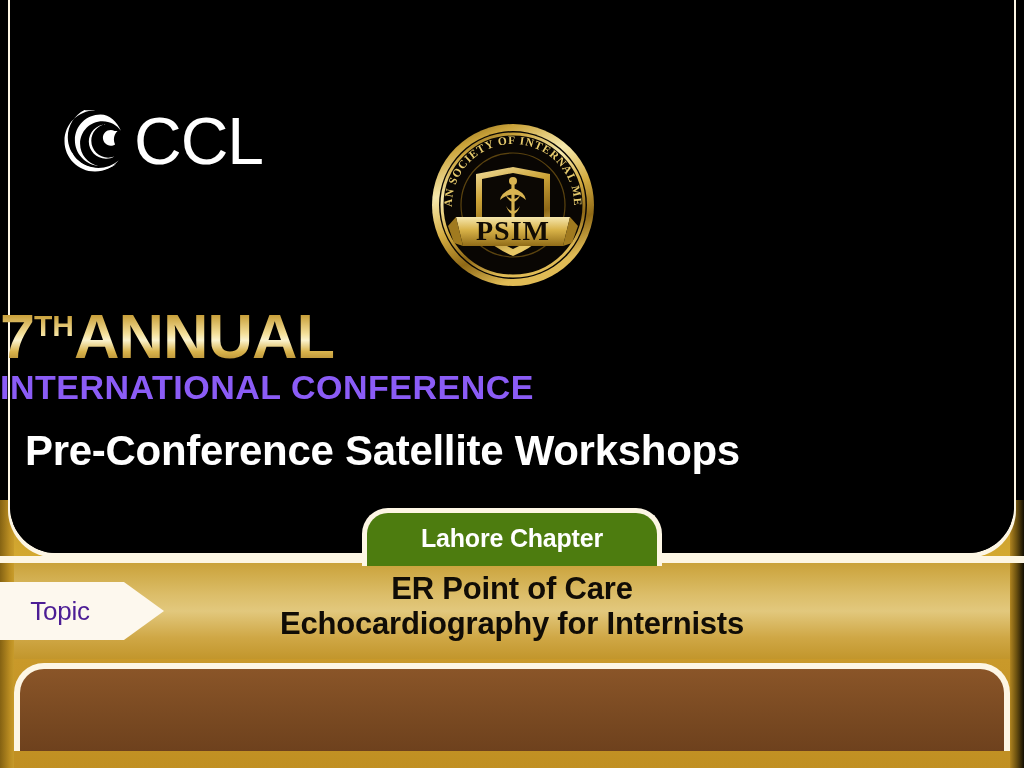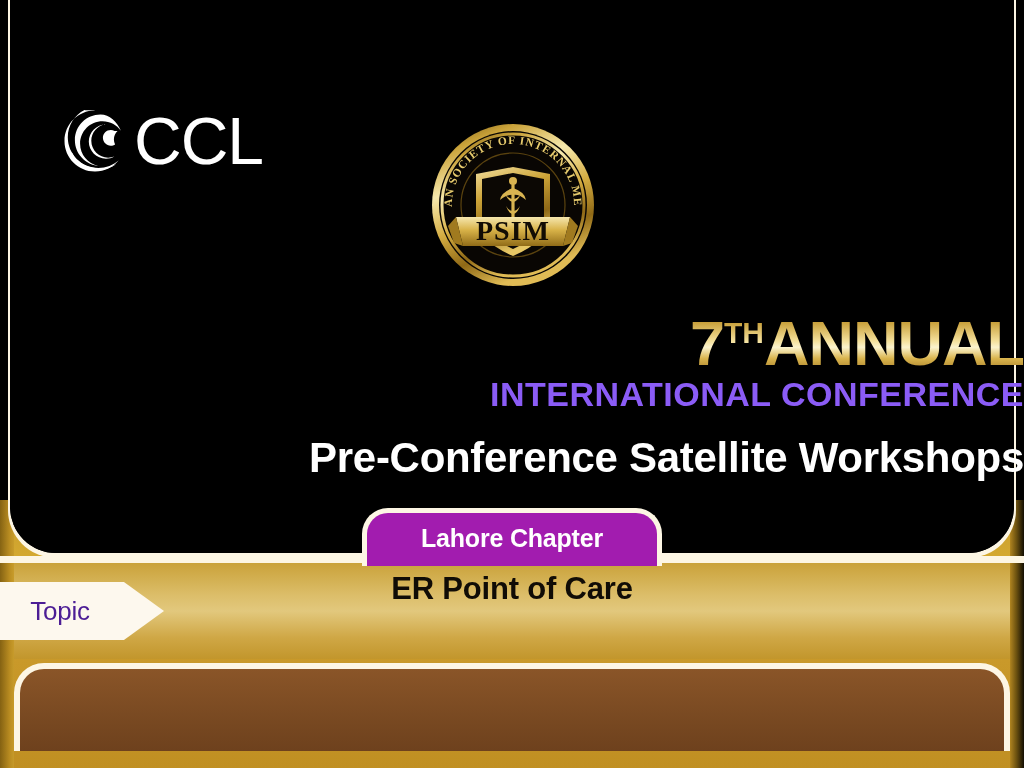--- a/index.html
+++ b/index.html
@@ -94,23 +94,22 @@
     height: 166px;
     z-index: 8;
   }
 
   
   .title-block {
     position: absolute;
     left: 0;
     top: 305px;
     width: 1024px;
-    text-align: right;
+    text-align: left;
     z-index: 8;
-    margin-top: 7px;
   }
   .annual-line {
     font-size: 63px;
     font-weight: bold;
     letter-spacing: -1px;
     line-height: 1;
     background: linear-gradient(180deg,#8d6316 0%,#c59b33 14%,#f4e09b 46%,#fbf3cd 56%,#d9b44d 74%,#9a7020 100%);
     -webkit-background-clip: text;
     background-clip: text;
     color: transparent;
@@ -131,31 +130,32 @@
     letter-spacing: .5px;
     line-height: 1;
   }
   .preconf-line {
     margin-top: 26px;
     font-size: 42px;
     font-weight: bold;
     color: #ffffff;
     letter-spacing: -.3px;
     line-height: 1;
+    padding-left: 25px;
   }
 
   
   .chapter-tab {
     position: absolute;
     left: 50%;
     transform: translateX(-50%);
     top: 508px;
     width: 300px;
     height: 58px;
-    background: #a21caf;
+    background: #4d7c0f;
     border-radius: 26px 26px 0 0;
     border: 5px solid #fdf6e4;
     border-bottom: none;
     box-sizing: border-box;
     display: flex;
     align-items: center;
     justify-content: center;
     z-index: 12;
   }
   .chapter-tab-label {
@@ -330,20 +330,21 @@
 
   <div class="chapter-tab">
     <span class="chapter-tab-label">Lahore Chapter</span>
   </div>
 
   <div class="band-rule-top"></div>
   <div class="topic-band"></div>
 
   <div class="topic-titles">
     <div class="topic-line">ER Point of Care</div>
+    <div class="topic-line">Echocardiography for Internists</div>
   </div>
 
   <div class="topic-tag">
     <span class="topic-tag-label">Topic</span>
   </div>
 
   <div class="bottom-panel"></div>
 
 </div>
 

